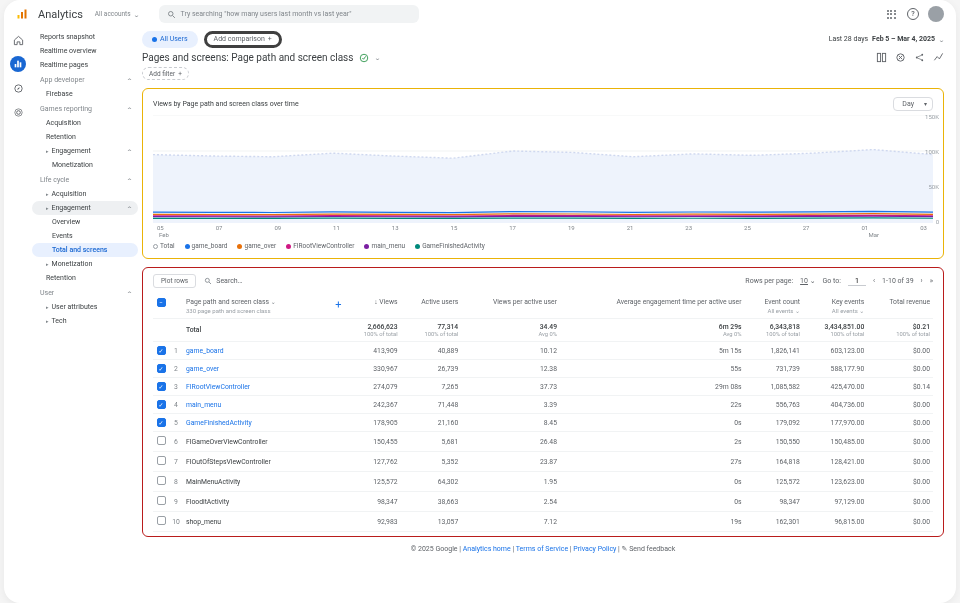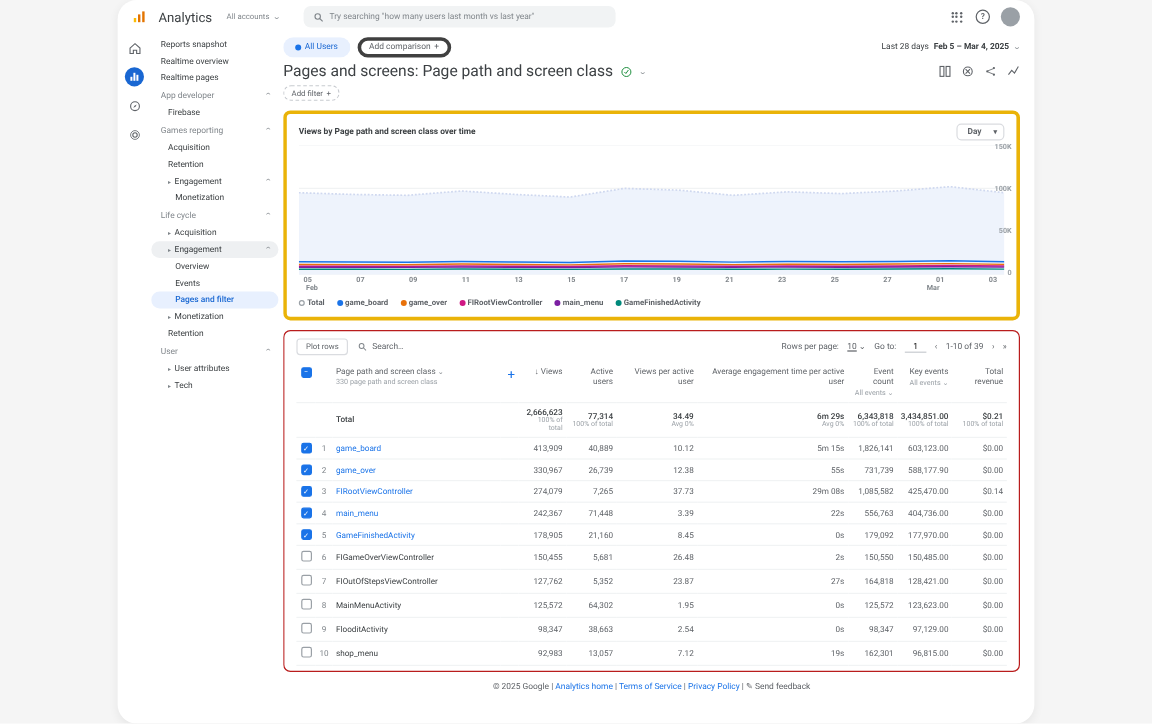--- a/index.html
+++ b/index.html
@@ -1,17 +1,17 @@
 <!DOCTYPE html>
 <html><head>
 <meta charset="utf-8">
 <style>
 * { margin:0; padding:0; box-sizing:border-box; font-family:"Google Sans",Roboto,Arial,sans-serif; }
 body { background:#f5f5f5; display:flex; align-items:center; justify-content:center; min-height:100vh; }
-.frame { width:764px; height:603px; background:#fff; border-radius:16px; box-shadow:0 2px 8px rgba(0,0,0,.06); overflow:hidden; display:flex; flex-direction:column; font-size:8px; color:#5f6368; }
+.frame { width:952px; height:603px; background:#fff; border-radius:16px; box-shadow:0 2px 8px rgba(0,0,0,.06); overflow:hidden; display:flex; flex-direction:column; font-size:8px; color:#5f6368; }
 .topbar { height:28px; display:flex; align-items:center; padding:0 12px; gap:10px; }
 .logo { width:12px; height:12px; display:flex; }
 .brand { font-size:11px; color:#3c4043; font-weight:400; }
 .acct { font-size:6.5px; color:#80868b; display:flex; align-items:center; gap:3px; margin-left:2px;justify-content:center; }
 .search { flex:1; max-width:260px; margin-left:10px; background:#f1f3f4; border-radius:6px; height:18px; display:flex; align-items:center; padding:0 8px; gap:5px; color:#80868b; font-size:7px; }
 .top-icons { margin-left:auto; display:flex; align-items:center; gap:8px; }
 .iconbtn { width:14px; height:14px; display:flex; align-items:center; justify-content:center; border-radius:50%; }
 .avatar { width:16px; height:16px; background:#9aa0a6; border-radius:50%; }
 .apps-icon { display:grid; grid-template-columns:repeat(3,2px); grid-template-rows:repeat(3,2px); gap:1.5px; }
 .apps-icon span { background:#5f6368; border-radius:50%; }
@@ -32,25 +32,25 @@
 .nav-active { background:#e8f0fe; color:#1967d2; border-radius:8px; font-weight:500; }
 .bullet::before { content:"▸"; font-size:5px; margin-right:3px; color:#80868b; }
 
 .main { flex:1; padding:2px 12px 8px 0; overflow:auto; }
 .audbar { display:flex; align-items:center; gap:6px; height:18px; }
 .chip { border:3px solid #404040; border-radius:10px; padding:1.5px 7px; font-size:7px; display:flex; align-items:center; gap:3px; }
 .chip.all { background:#e8f0fe; border-color:transparent; color:#1967d2; }
 .chip.all .dot { width:5px; height:5px; background:#1a73e8; border-radius:50%; }
 .daterange { margin-left:auto; font-size:7px; display:flex; align-items:center; gap:4px; color:#3c4043; }
 .title-row { display:flex; align-items:center; gap:6px; margin-top:4px; }
-.title { font-size:13px; color:#3c4043; }
+.title { font-size:10px; color:#3c4043; }
 .title-icons { margin-left:auto; display:flex; gap:8px; color:#5f6368; }
 .addfilter { display:inline-flex; border:1px dashed #c8cbd0; border-radius:8px; padding:1.5px 6px; font-size:6.5px; margin-top:4px; }
 
-.card { border:3px solid #eab308; border-radius:6px; margin-top:8px; padding:8px 10px; background:#fff;font-weight:bold; }
+.card { border:1px solid #eab308; border-radius:6px; margin-top:8px; padding:8px 10px; background:#fff; }
 .chart-head { display:flex; align-items:center; }
 .chart-title { font-size:7px; color:#3c4043; }
 .day-pick { margin-left:auto; border:1px solid #dadce0; border-radius:4px; padding:2px 18px 2px 8px; font-size:7px; position:relative; }
 .day-pick::after { content:"▾"; position:absolute; right:5px; top:2px; font-size:6px; }
 .chart-wrap { position:relative; height:108px; margin-top:4px; }
 .ylab { position:absolute; right:-6px; font-size:6px; color:#9aa0a6; }
 .chart-svg { width:100%; height:100%; }
 .xaxis { display:flex; justify-content:space-between; font-size:6px; color:#80868b; padding:1px 6px 0 4px; }
 .legend { display:flex; gap:10px; font-size:6.5px; color:#5f6368; padding-top:4px; flex-wrap:wrap; }
 .sw { width:5px; height:5px; border-radius:50%; display:inline-block; border:1.5px solid; margin-right:2px; vertical-align:middle; }
@@ -177,21 +177,21 @@
           <div class="nav-link nav-sub bullet">Engagement<span class="nav-caret" style="margin-left:auto">⌃</span></div>
           <div class="nav-link nav-sub2">Monetization</div>
           <div class="nav-section">
             <span>Life cycle</span>
             <span class="nav-caret">⌃</span>
           </div>
           <div class="nav-link nav-sub bullet">Acquisition</div>
           <div class="nav-link nav-sub bullet nav-pill">Engagement<span class="nav-caret" style="margin-left:auto">⌃</span></div>
           <div class="nav-link nav-sub2">Overview</div>
           <div class="nav-link nav-sub2">Events</div>
-          <div class="nav-link nav-sub2 nav-active">Pages and filter</div>
+          <div class="nav-link nav-sub2 nav-active">Total and screens</div>
           <div class="nav-link nav-sub bullet">Monetization</div>
           <div class="nav-link nav-sub">Retention</div>
           <div class="nav-section">
             <span>User</span>
             <span class="nav-caret">⌃</span>
           </div>
           <div class="nav-link nav-sub bullet">User attributes</div>
           <div class="nav-link nav-sub bullet">Tech</div>
         </div>
     </div>

